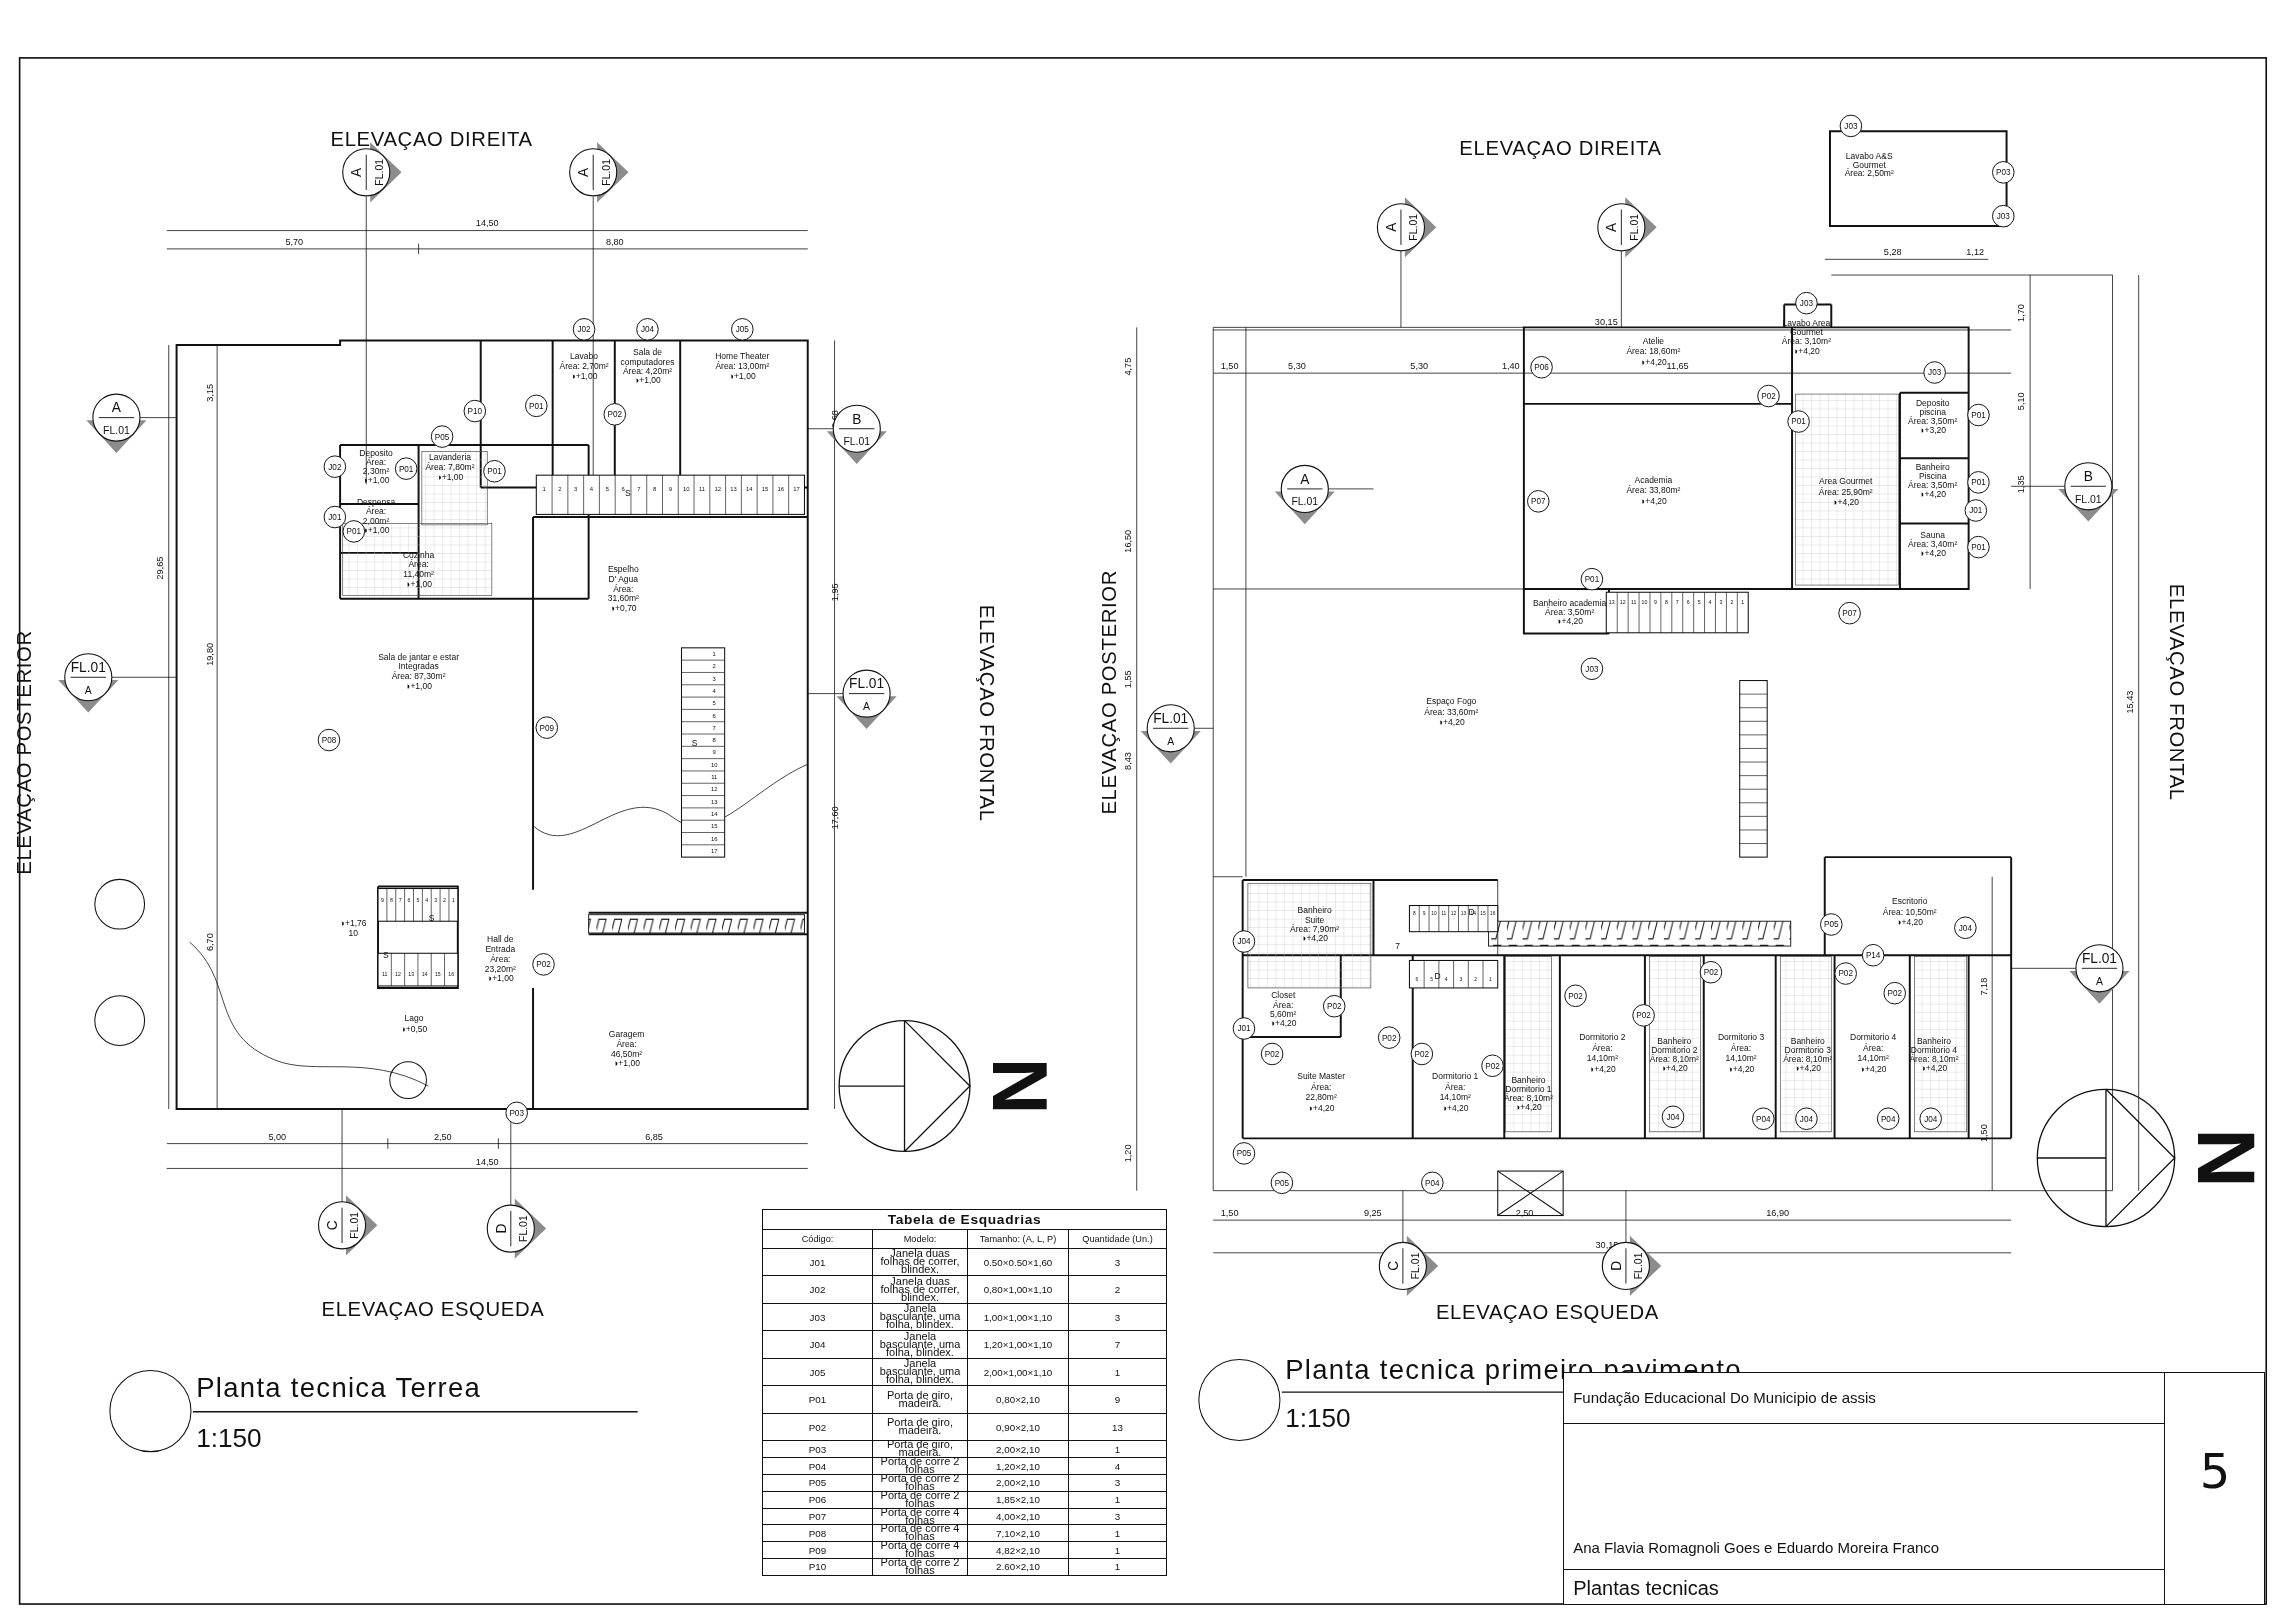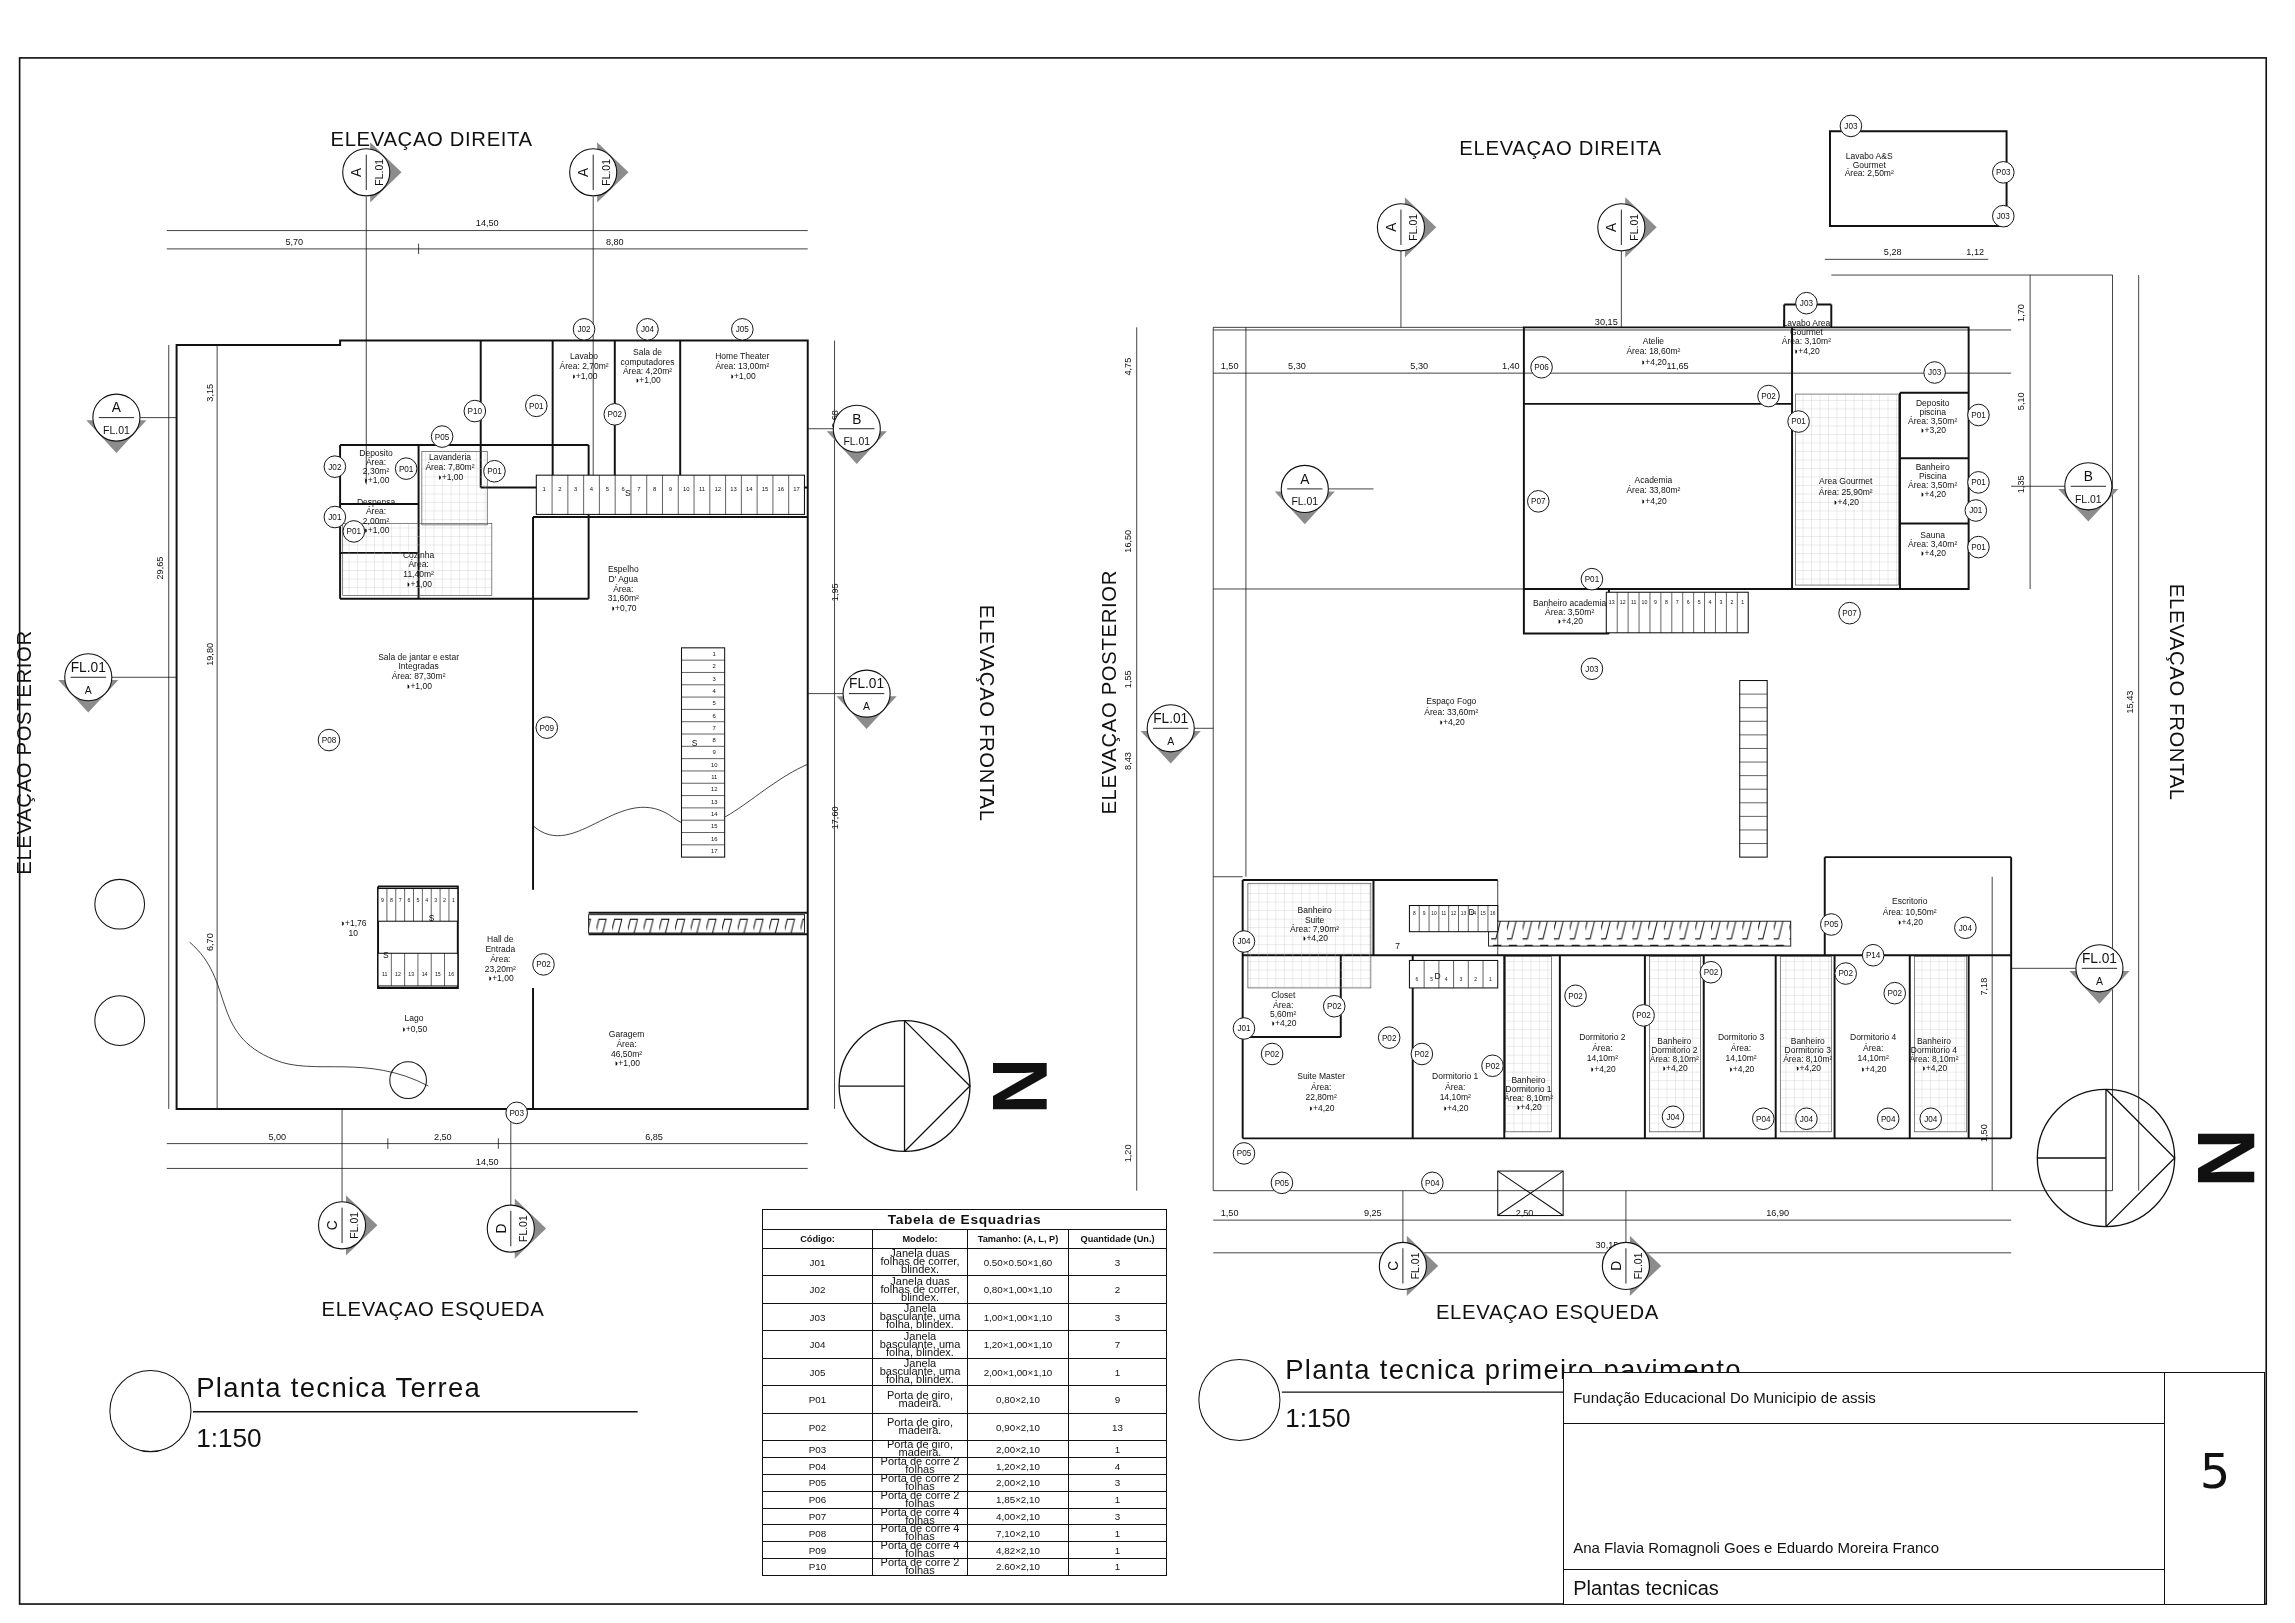--- a/index.html
+++ b/index.html
@@ -3,21 +3,21 @@
 <meta charset="utf-8">
 <style>
   html,body{margin:0;padding:0;background:#fff;}
   body{width:2295px;height:1624px;position:relative;font-family:"Liberation Sans",sans-serif;color:#111;}
   #sheet{position:absolute;left:0;top:0;}
   svg text{fill:#111;}
   
   .sched{position:absolute;left:762px;top:1193px;width:404px;background:#fff;border-collapse:collapse;table-layout:fixed;margin-top:16px;}
   .sched th,.sched td{border:1.1px solid #111;text-align:center;vertical-align:middle;padding:0 1.3px;overflow:hidden;}
   .sched .t-title{font-size:13.7px;font-weight:normal;letter-spacing:0.7px;height:19.6px;}
-  .sched .t-head th{font-size:9.2px;font-weight:bold;height:18.3px;}
+  .sched .t-head th{font-size:9.2px;font-weight:normal;height:18.3px;}
   .sched td{font-size:9.8px;}
   .sched td.model{font-size:11px;line-height:7.9px;}
   .sched tr.tall{height:27.5px;}
   .sched tr.short{height:15px;}
   
   .tblock{position:absolute;left:1563px;top:1372px;width:702px;height:233px;border:1.4px solid #111;background:#fff;box-sizing:border-box;text-align:right;}
   .tb-row{position:absolute;left:0;box-sizing:border-box;border-bottom:1.3px solid #111;width:600px;display:flex;align-items:center;}
   .tb-row span{font-size:15px;padding-left:9.2px;line-height:18.3px;max-width:563px;}
   .tb-sheetcell{position:absolute;left:600px;top:0;width:101px;height:196px;border-left:1.3px solid #111;box-sizing:border-box;display:flex;align-items:center;justify-content:center;}
   .tb-sheetcell span{font-size:48px;font-family:"DejaVu Sans",sans-serif;font-weight:normal;}

